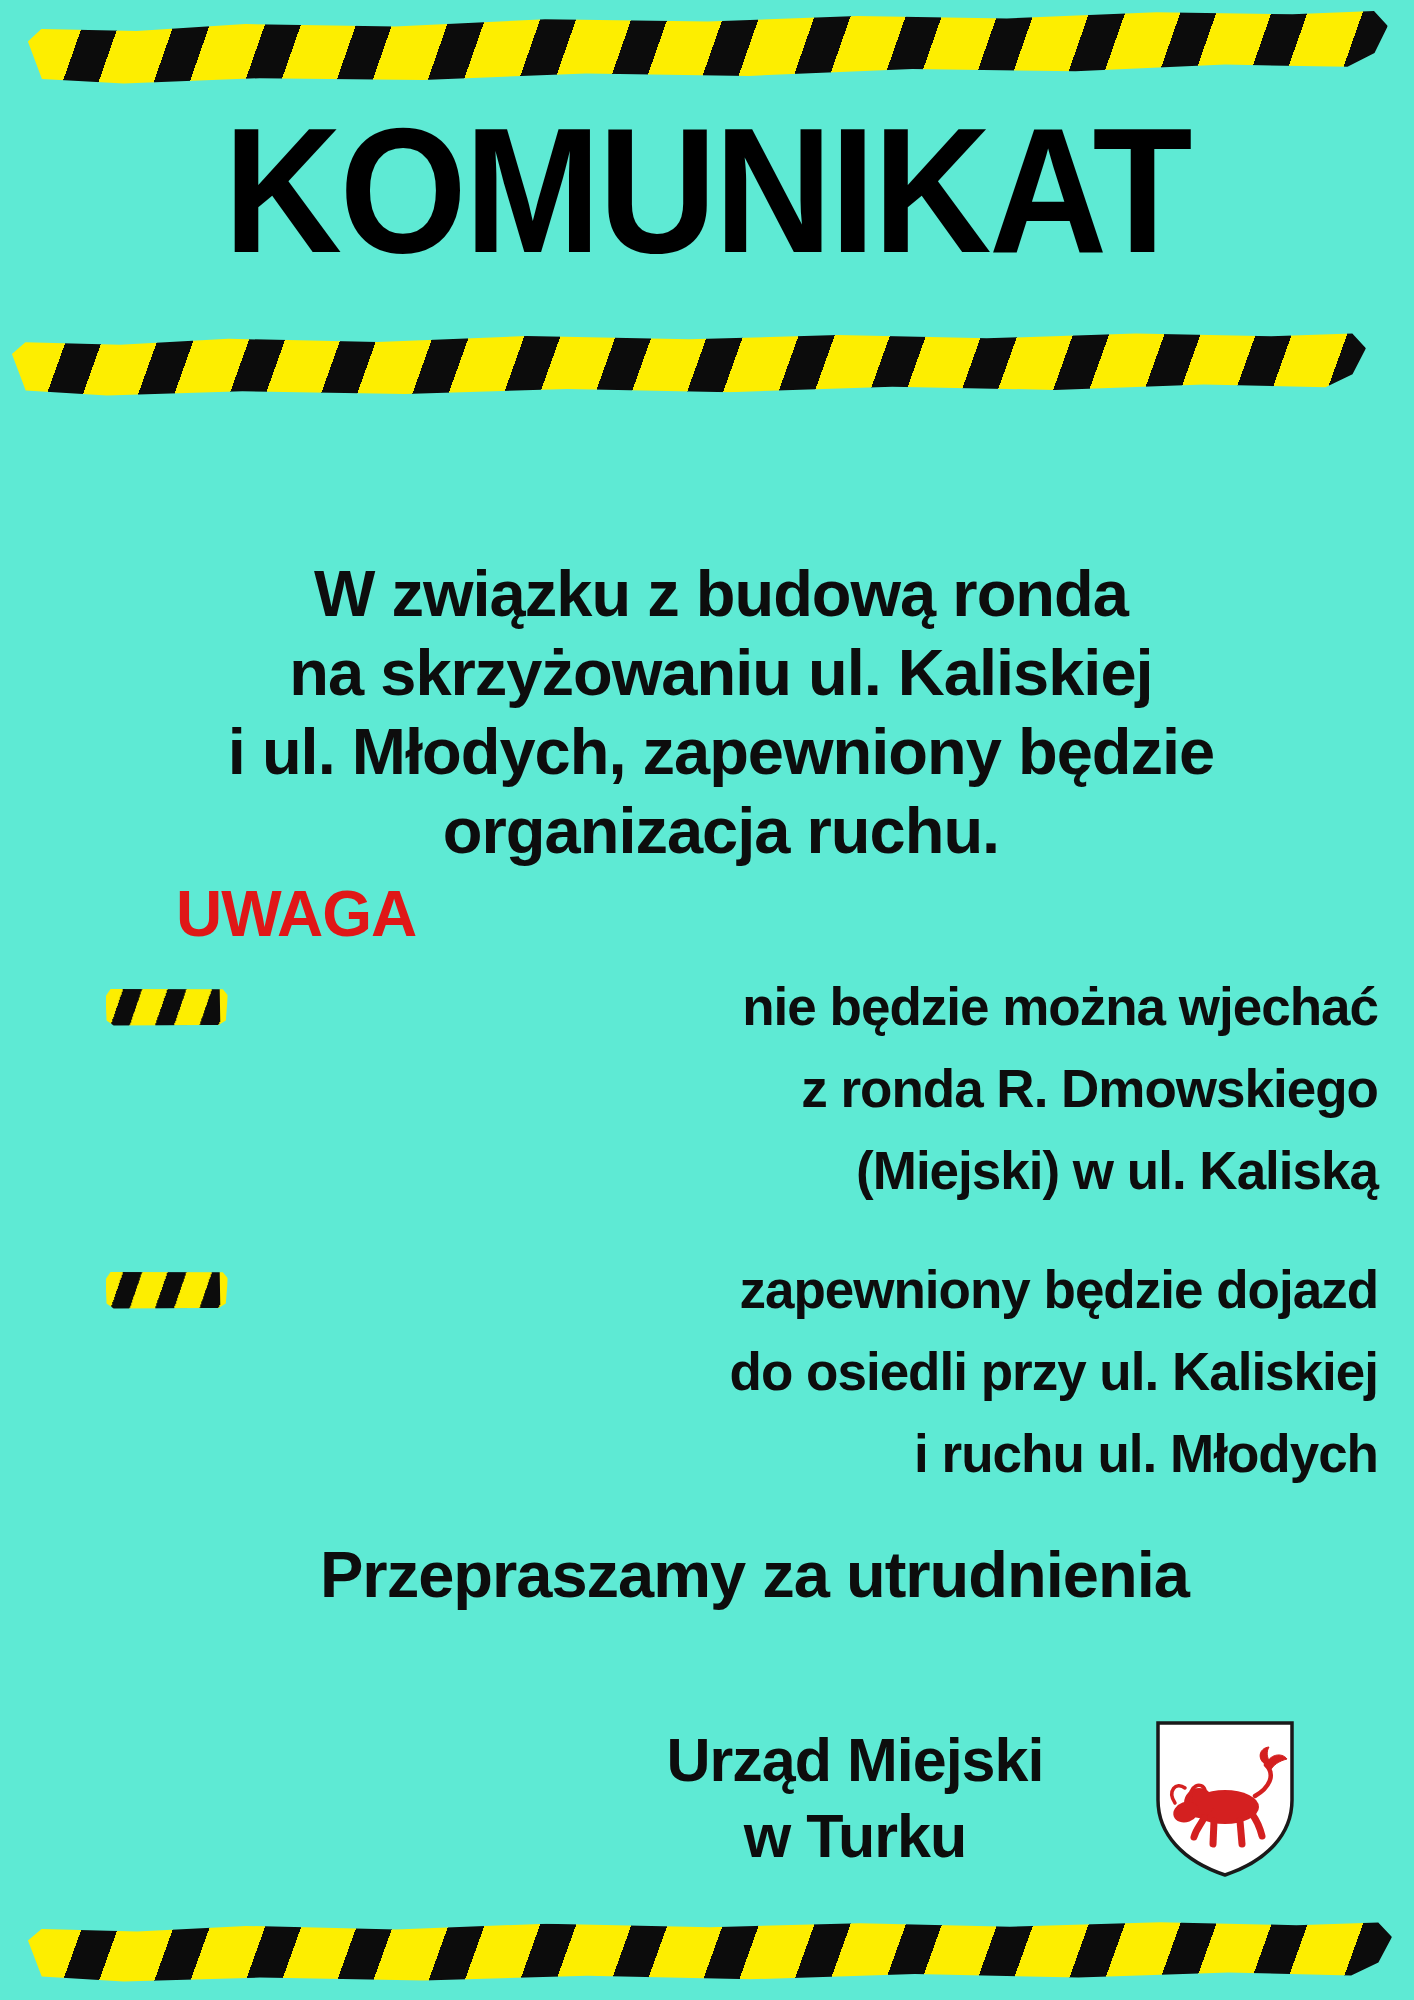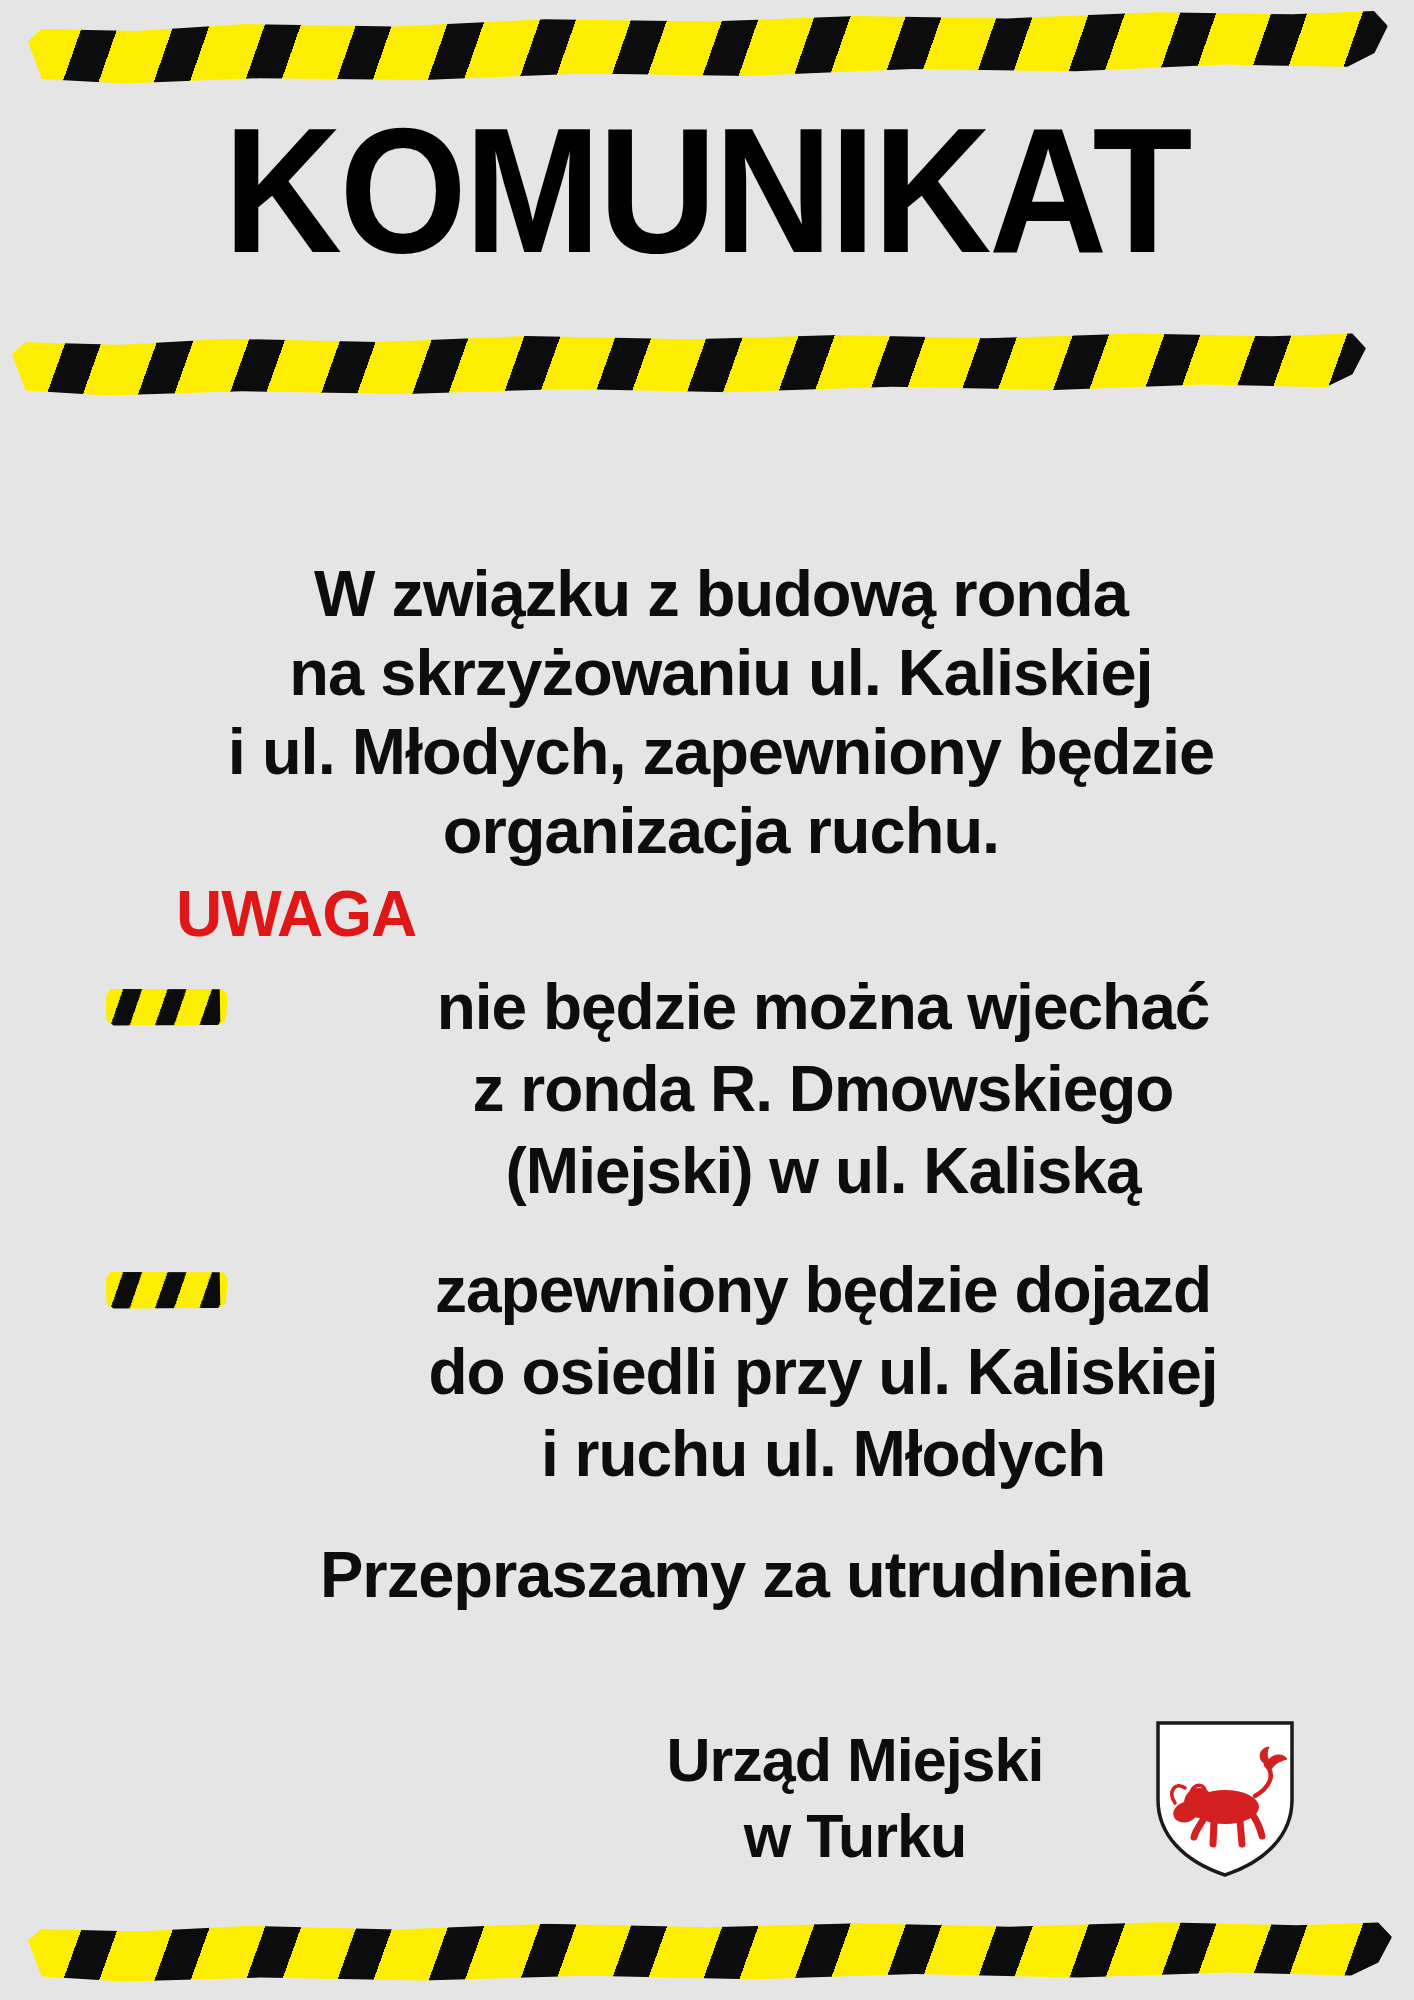--- a/index.html
+++ b/index.html
@@ -7,21 +7,21 @@
     --tape-yellow:#fdee00;
     --tape-black:#0c0c0c;
     --attention-red:#e01717;
     --crest-red:#d42020;
     --text-black:#0d0d0d;
   }
   html,body{margin:0;padding:0;background:#ffffff;}
   .page{
     position:relative;
     width:1414px;height:2000px;
-    background:#e5e5e5;
+    background:#5eead4;
     overflow:hidden;
     font-family:"Liberation Sans", sans-serif;
     color:var(--text-black);
   }
   
   .tape{
     position:absolute;
     background:repeating-linear-gradient(110deg,
       var(--tape-yellow) 0 52px,
       var(--tape-black) 52px 86px);
@@ -67,23 +67,23 @@
       var(--tape-black) 24px 42px);
     background-position:-8px 0;
     clip-path:polygon(0 18%,4% 0,96% 6%,100% 22%,98% 88%,92% 100%,6% 96%,0 82%);
     transform:rotate(-1deg);
   }
   .chip-1{top:988px;}
   .chip-2{top:1271px;}
   
   .bullet{
     position:absolute;left:268px;width:1110px;
-    font-size:64px;line-height:82px;font-weight:700;
+    font-size:53px;line-height:82px;font-weight:700;
     letter-spacing:-1px;
-    text-align:center;
+    text-align:right;
   }
   .bullet-1{top:966px;}
   .bullet-2{top:1249px;}
   
   .apology{
     position:absolute;left:320px;top:1540px;
     font-size:65px;line-height:70px;font-weight:700;
     letter-spacing:-1px;
     white-space:nowrap;
   }

